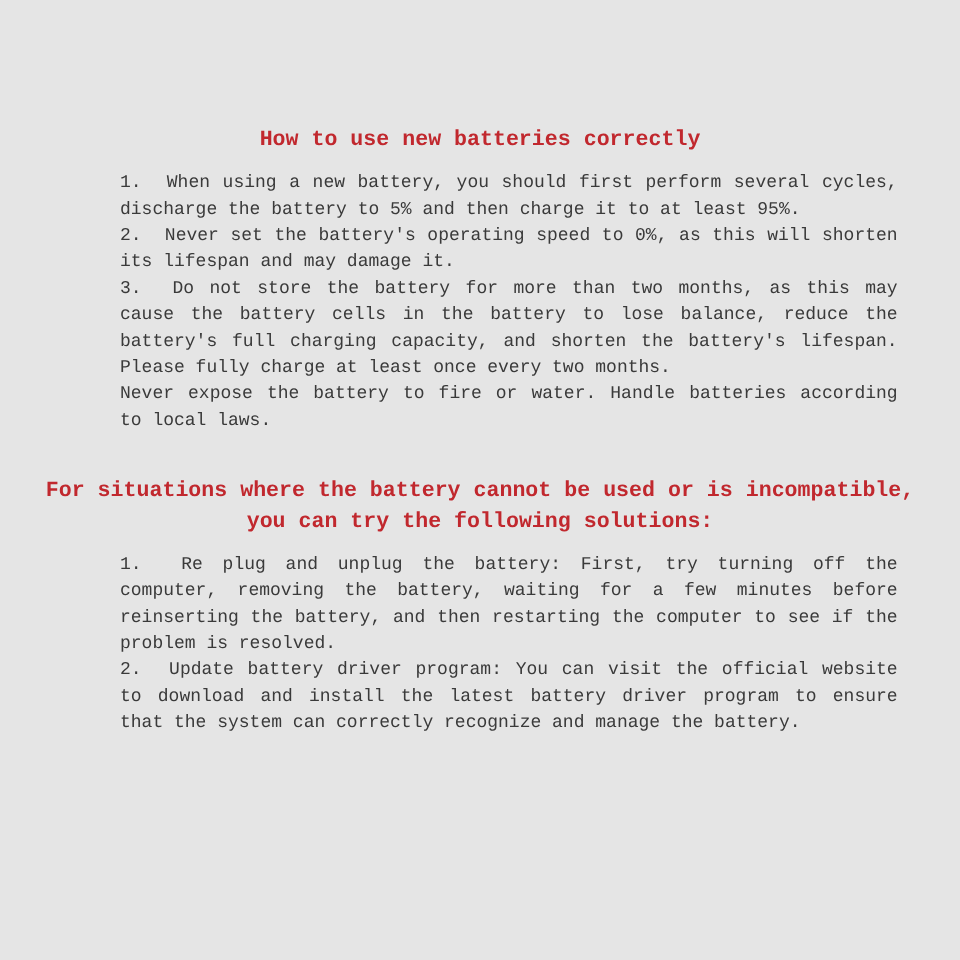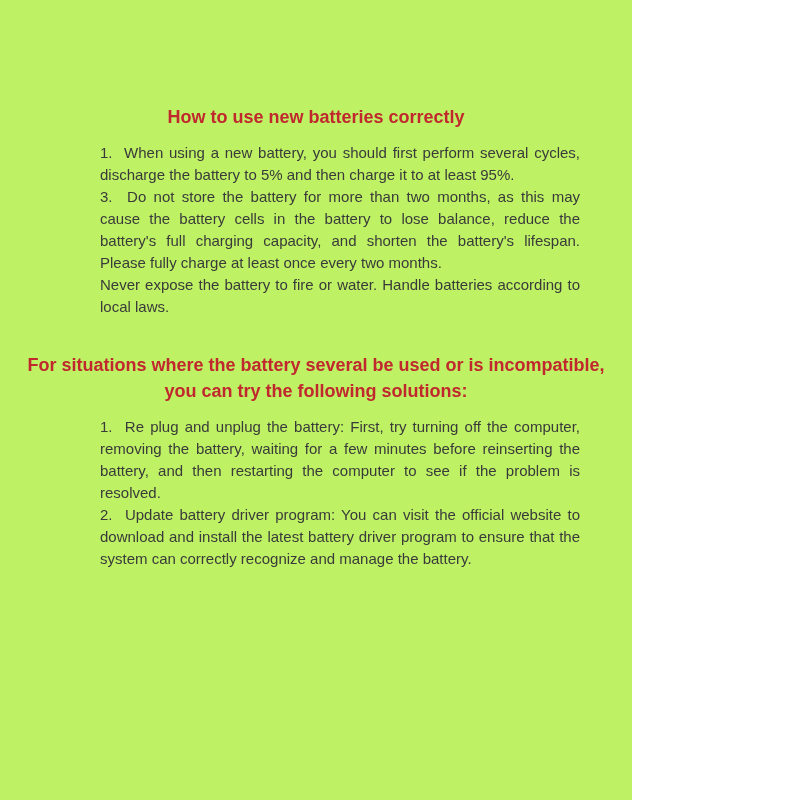--- a/index.html
+++ b/index.html
@@ -1,24 +1,24 @@
 <!DOCTYPE html>
 <html><head>
 <meta charset="utf-8">
 <style>
   html, body { margin: 0; padding: 0; background: #ffffff; }
   .page {
     position: relative;
-    width: 632px;
+    width: 800px;
     height: 800px;
     box-sizing: border-box;
-    background: #bef264;
+    background: #e5e5e5;
     padding-top: 104px;
     overflow: hidden;
-    font-family: Liberation Sans, sans-serif;
+    font-family: Liberation Mono, monospace;
   }
   .heading {
     margin: 0;
     padding: 0;
     font-size: 18px;
     line-height: 26px;
     font-weight: bold;
     text-align: center;
     color: #c1282e;
   }
@@ -35,22 +35,23 @@
   .body-par.first { margin-top: 12px; }
 </style>
 </head>
 <body>
 
 <div class="page">
 
   <h1 class="heading">How to use new batteries correctly</h1>
 
   <p class="body-par first">1.&nbsp; When using a new battery, you should first perform several cycles, discharge the battery to 5% and then charge it to at least 95%.</p>
+  <p class="body-par">2.&nbsp; Never set the battery's operating speed to 0%, as this will shorten its lifespan and may damage it.</p>
   <p class="body-par">3.&nbsp; Do not store the battery for more than two months, as this may cause the battery cells in the battery to lose balance, reduce the battery's full charging capacity, and shorten the battery's lifespan. Please fully charge at least once every two months.</p>
   <p class="body-par">Never expose the battery to fire or water. Handle batteries according to local laws.</p>
 
-  <h2 class="heading h2-line1">For situations where the battery several be used or is incompatible,</h2>
+  <h2 class="heading h2-line1">For situations where the battery cannot be used or is incompatible,</h2>
   <h2 class="heading h2-line2">you can try the following solutions:</h2>
 
   <p class="body-par first">1.&nbsp; Re plug and unplug the battery: First, try turning off the computer, removing the battery, waiting for a few minutes before reinserting the battery, and then restarting the computer to see if the problem is resolved.</p>
   <p class="body-par">2.&nbsp; Update battery driver program: You can visit the official website to download and install the latest battery driver program to ensure that the system can correctly recognize and manage the battery.</p>
 
 </div>
 
 </body></html>

